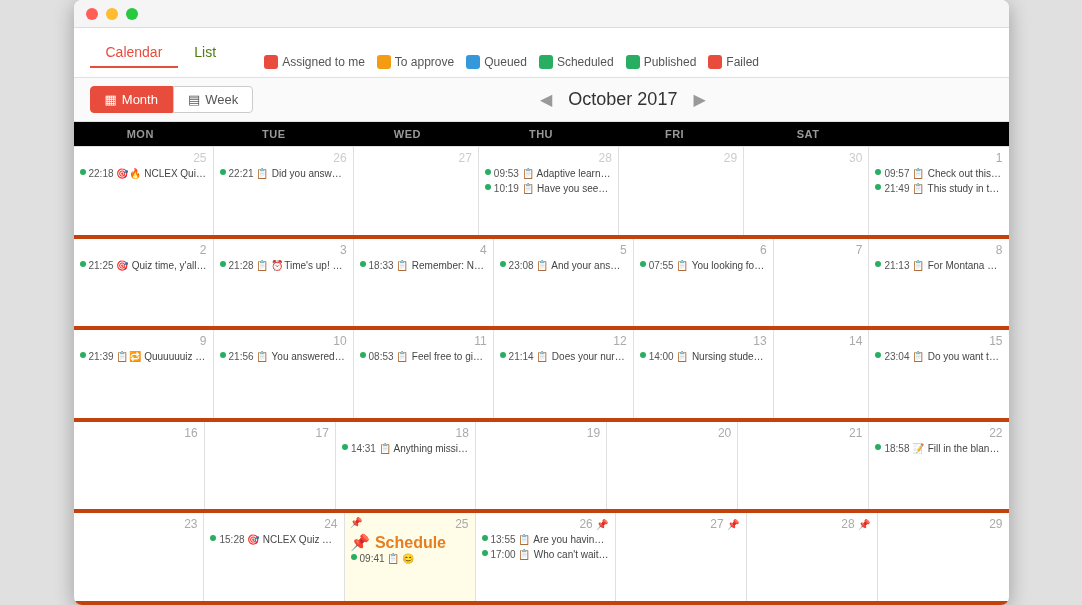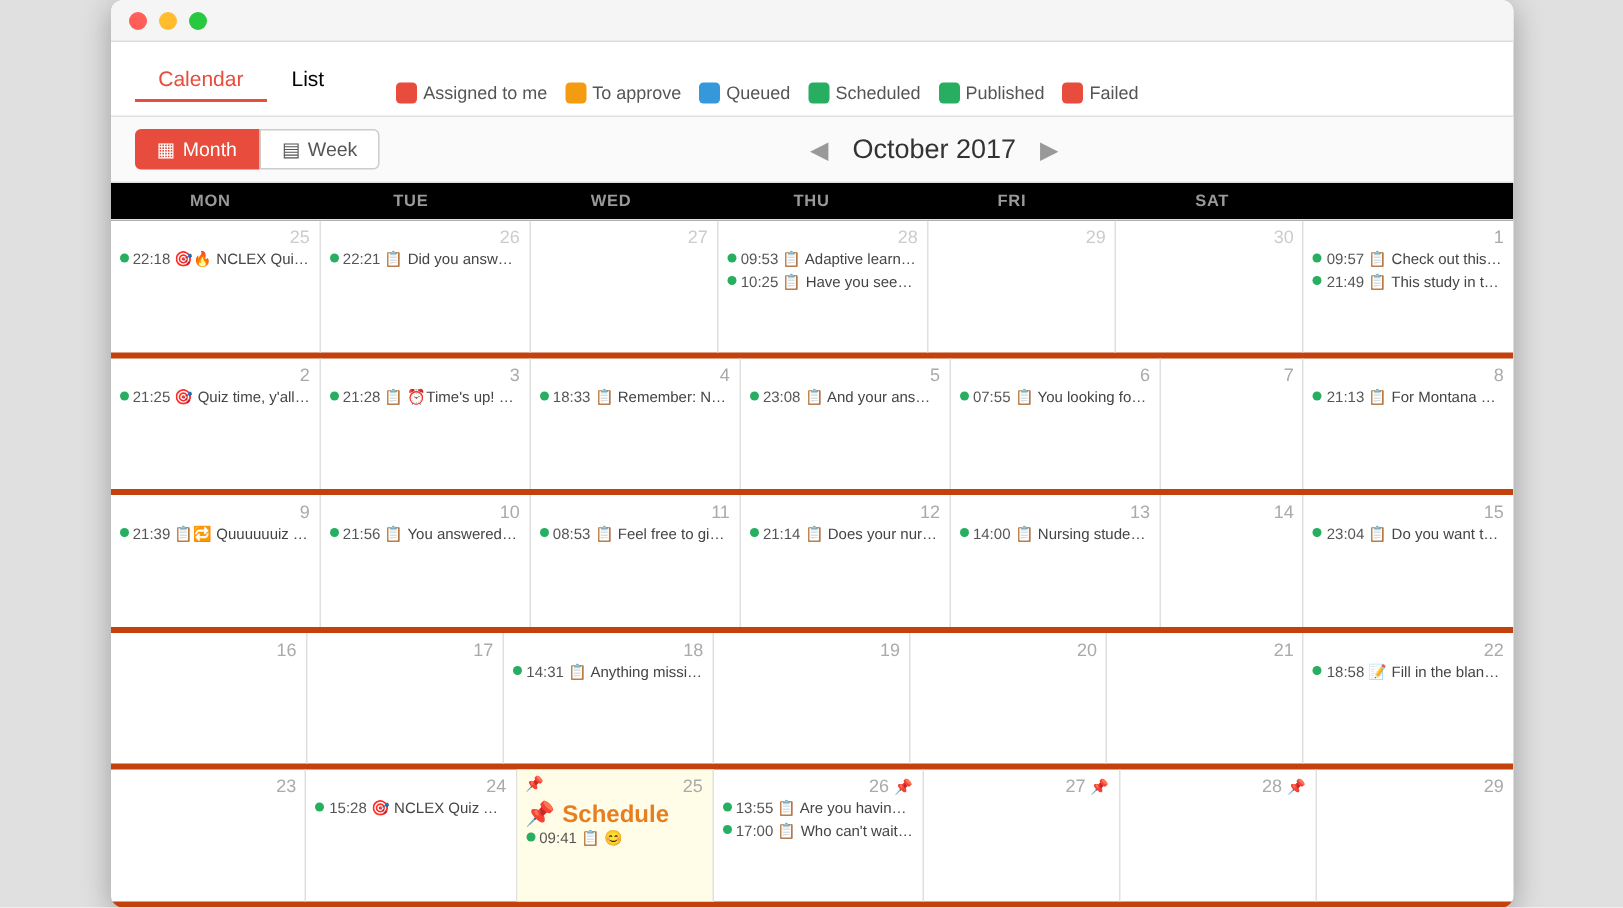--- a/index.html
+++ b/index.html
@@ -43,21 +43,21 @@
       border-bottom: 1px solid #e0e0e0;
       gap: 16px;
     }
     .tabs {
       display: flex;
       gap: 0;
     }
     .tab {
       padding: 6px 16px;
       font-size: 14px;
-      color: #000000;
+      color: #4d7c0f;
       cursor: pointer;
       border-bottom: 2px solid transparent;
     }
     .tab.active {
       color: #e74c3c;
       border-bottom: 2px solid #e74c3c;
     }
     .legend {
       display: flex;
       align-items: center;
@@ -291,21 +291,21 @@
         </div>
         <div class="cal-cell other-month">
           <div class="day-num">28</div>
           <div class="event">
             <div class="event-dot dot-green"></div>
             <span class="event-time">09:53</span>
             <span class="event-text">📋 Adaptive learning is a p...</span>
           </div>
           <div class="event">
             <div class="event-dot dot-green"></div>
-            <span class="event-time">10:25</span>
+            <span class="event-time">10:19</span>
             <span class="event-text">📋 Have you seen this phot...</span>
           </div>
         </div>
         <div class="cal-cell other-month">
           <div class="day-num">29</div>
         </div>
         <div class="cal-cell other-month">
           <div class="day-num">30</div>
         </div>
         <div class="cal-cell">

